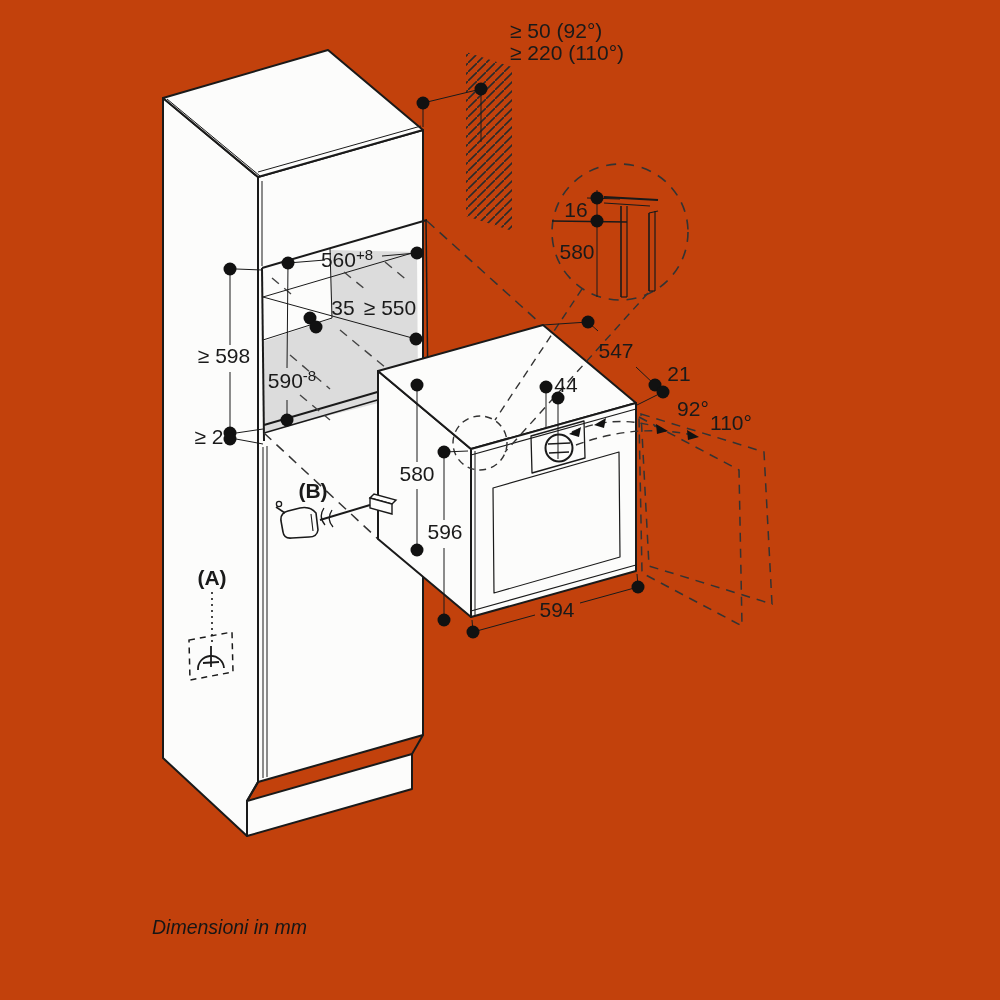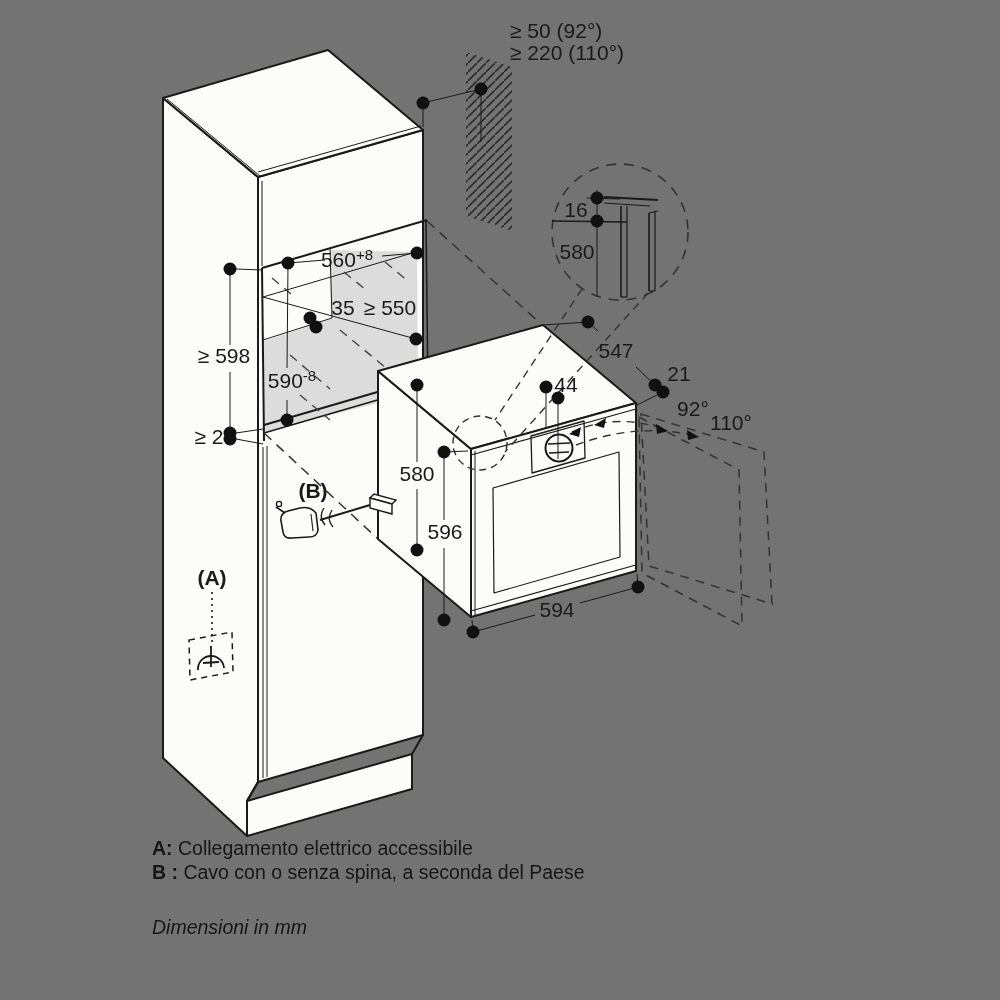--- a/index.html
+++ b/index.html
@@ -1,18 +1,18 @@
 <!DOCTYPE html>
 <html><head>
 <meta charset="utf-8">
 <style>
   html,body { margin:0; padding:0; background:#ffffff; }
   #stage {
     position:relative; width:1000px; height:1000px;
-    background:#737373; overflow:hidden;
+    background:#c2410c; overflow:hidden;
     font-family:"Liberation Sans", sans-serif;
     color:#1a1a1a;
   }
   svg text {
     font-family:"Liberation Sans", sans-serif;
     fill:#1a1a1a; font-size:21px;
   }
   .notes { position:absolute; left:152px; top:836px; font-size:19.5px; line-height:24px; color:#161616; }
   .notes .key { font-weight:bold; }
   .footer { position:absolute; left:152px; top:916px; font-size:19.5px; color:#161616;font-style:italic; }
@@ -256,19 +256,15 @@
     <text x="417" y="481" text-anchor="middle">580</text>
     <text x="445" y="539" text-anchor="middle">596</text>
     <text x="557" y="617" text-anchor="middle">594</text>
 
     <text x="212" y="585" text-anchor="middle" font-weight="bold" font-size="20">(A)</text>
     <text x="313" y="498" text-anchor="middle" font-weight="bold" font-size="20">(B)</text>
   </g>
 </svg>
 
   
-  <div class="notes">
-    <div><span class="key">A:</span><span> Collegamento elettrico accessibile</span></div>
-    <div><span class="key">B :</span><span> Cavo con o senza spina, a seconda del Paese</span></div>
-  </div>
   <div class="footer">Dimensioni in mm</div>
 
 </div>
 
 </body></html>

